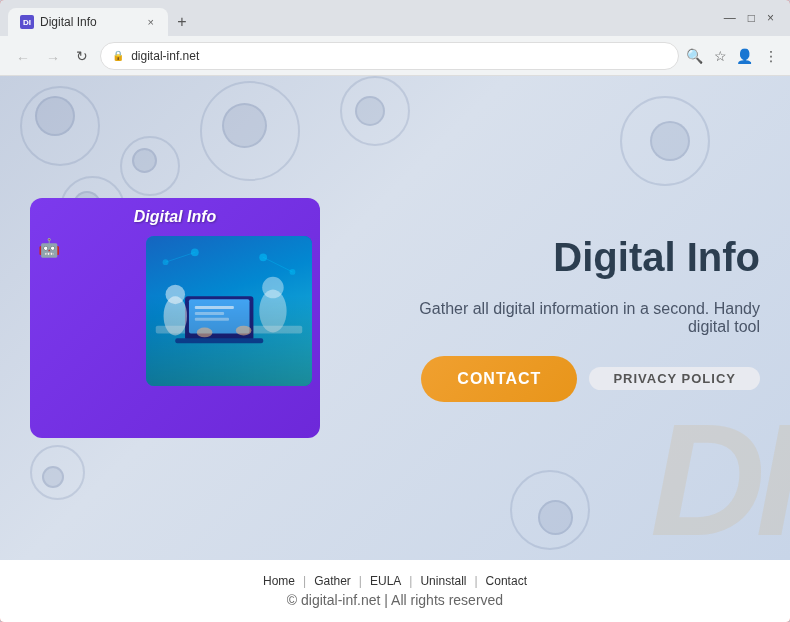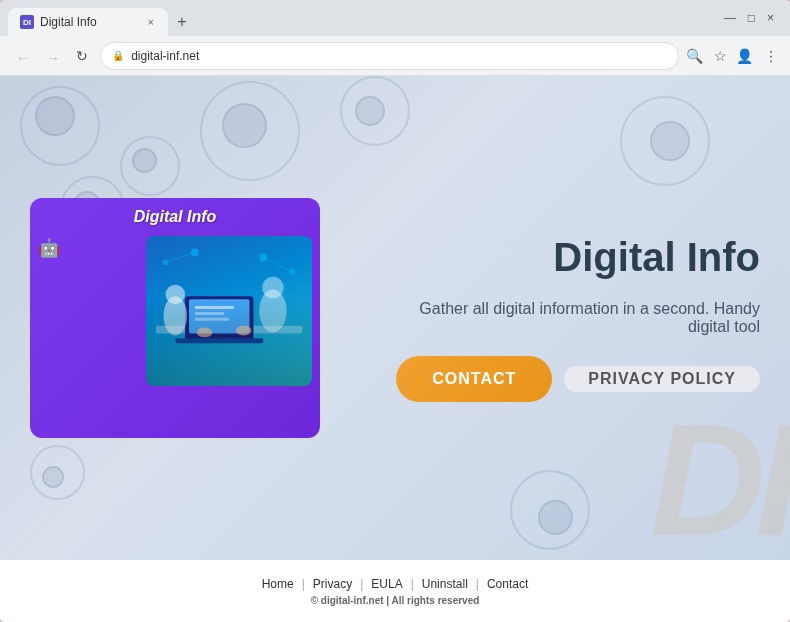--- a/index.html
+++ b/index.html
@@ -250,21 +250,21 @@
       min-width: 150px;
       text-align: center;
     }
 
     .btn-privacy {
       background: #e8eaf0;
       color: #555;
       border: none;
       border-radius: 25px;
       padding: 4px 24px;
-      font-size: 16px;
+      font-size: 13px;
       font-weight: bold;
       letter-spacing: 1px;
       cursor: pointer;
       min-width: 160px;
       text-align: center;
     }
 
     
     .watermark {
       position: absolute;
@@ -302,23 +302,22 @@
       color: #333;
       text-decoration: none;
       cursor: pointer;
     }
     .footer-sep {
       color: #aaa;
       font-size: 12px;
     }
 
     .footer-copy {
-      font-size: 10px;
+      font-size: 14px;
       color: #666;
-      font-weight: bold;
     }
   </style>
 </head>
 <body>
 
 <div class="browser-frame">
 
   <div class="title-bar">
     <div class="tab-bar">
       <div class="tab">
@@ -428,21 +427,21 @@
         </div>
       </div>
 
     </div>
   </div>
 
   <div class="footer">
     <div class="footer-links">
       <a class="footer-link">Home</a>
       <span class="footer-sep">|</span>
-      <a class="footer-link">Privacy</a>
+      <a class="footer-link">Gather</a>
       <span class="footer-sep">|</span>
       <a class="footer-link">EULA</a>
       <span class="footer-sep">|</span>
       <a class="footer-link">Uninstall</a>
       <span class="footer-sep">|</span>
       <a class="footer-link">Contact</a>
     </div>
     <div class="footer-copy">© digital-inf.net | All rights reserved</div>
   </div>
 

